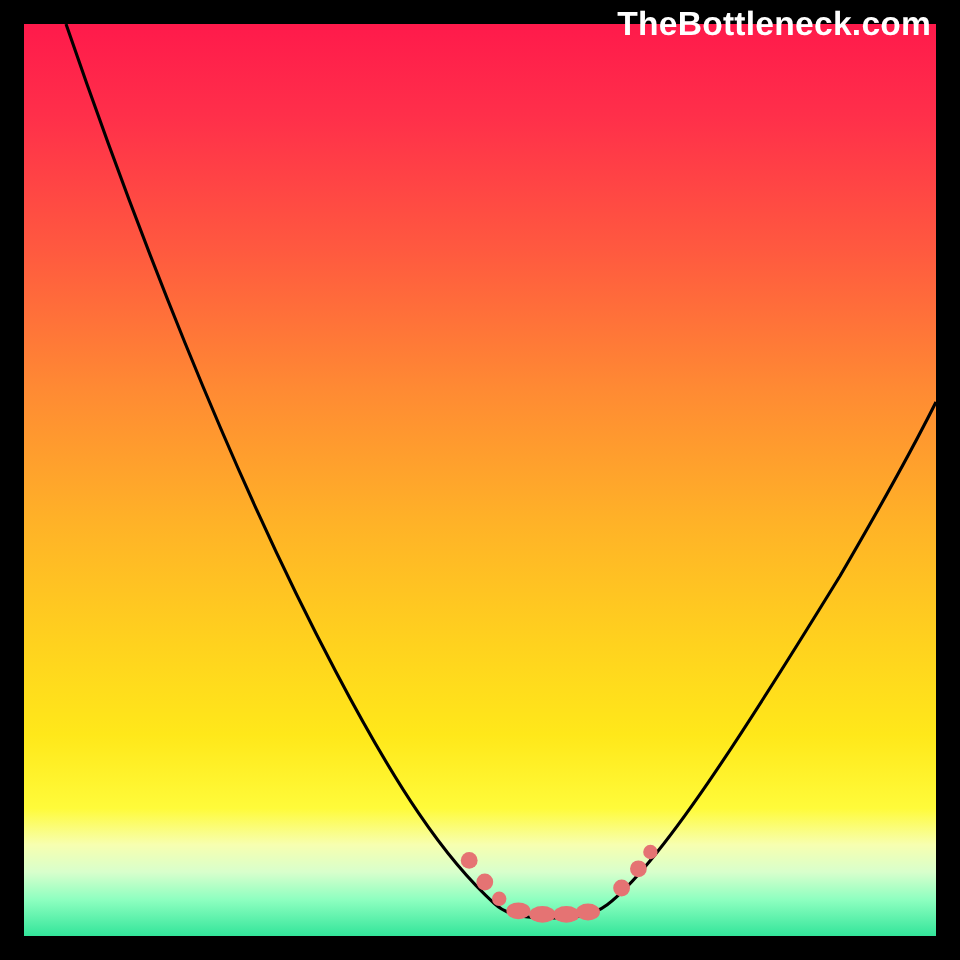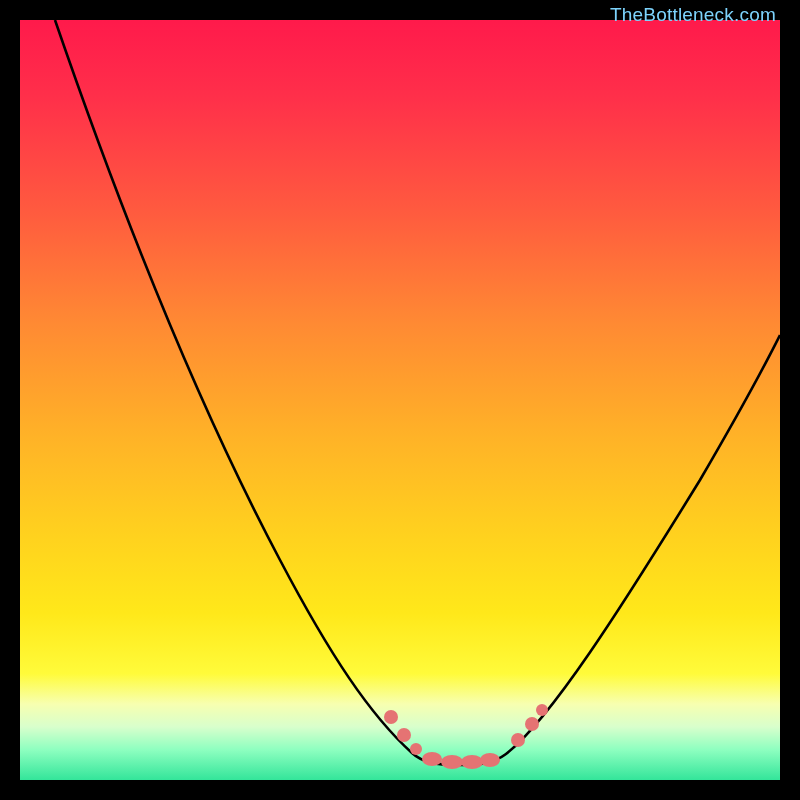--- a/index.html
+++ b/index.html
@@ -34,23 +34,23 @@
       #f7ffb0 90%,
       #d8ffcc 93%,
       #8effc0 96%,
       #33e59a 100%
     );
   }
   .watermark {
     position: absolute;
     top: 4px;
     right: 24px;
-    color: #7dd3fc;
-    font-size: 19px;
-    font-weight: 400;
+    color: #ffffff;
+    font-size: 28px;
+    font-weight: 700;
     letter-spacing: 0.2px;
     font-family: Arial, Helvetica, sans-serif;
     z-index: 5;
   }
   svg.curve {
     position: absolute;
     inset: 0;
     z-index: 3;
   }
 </style>

